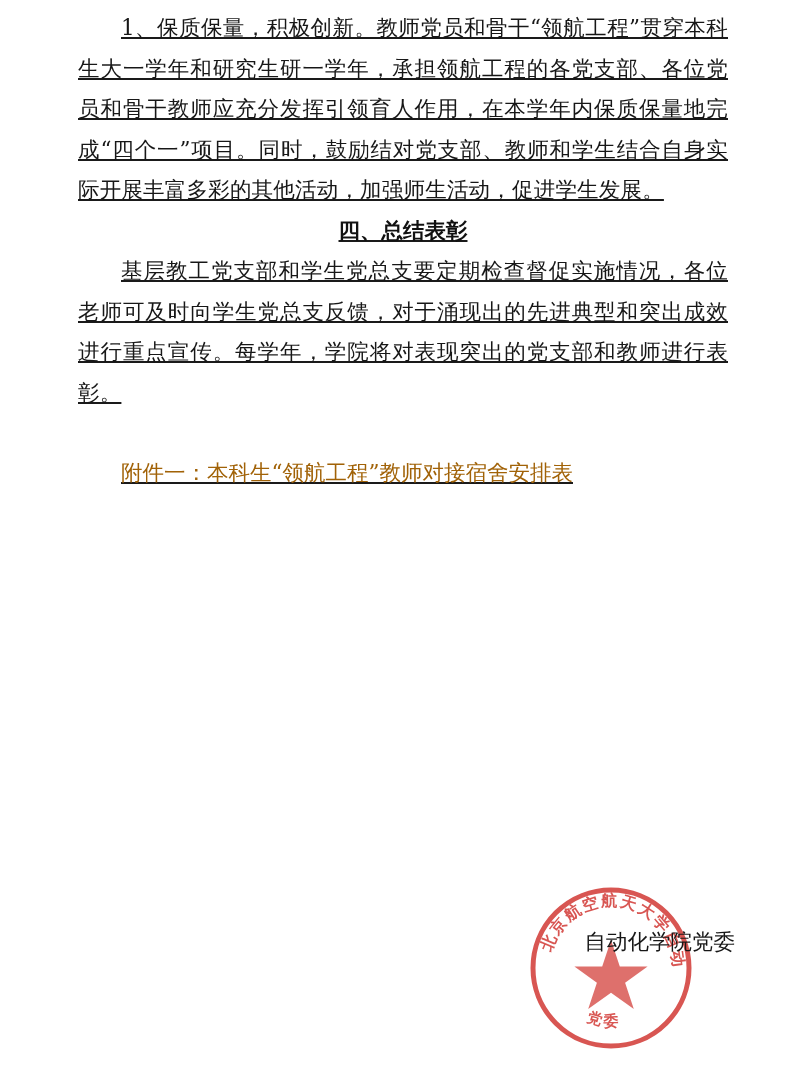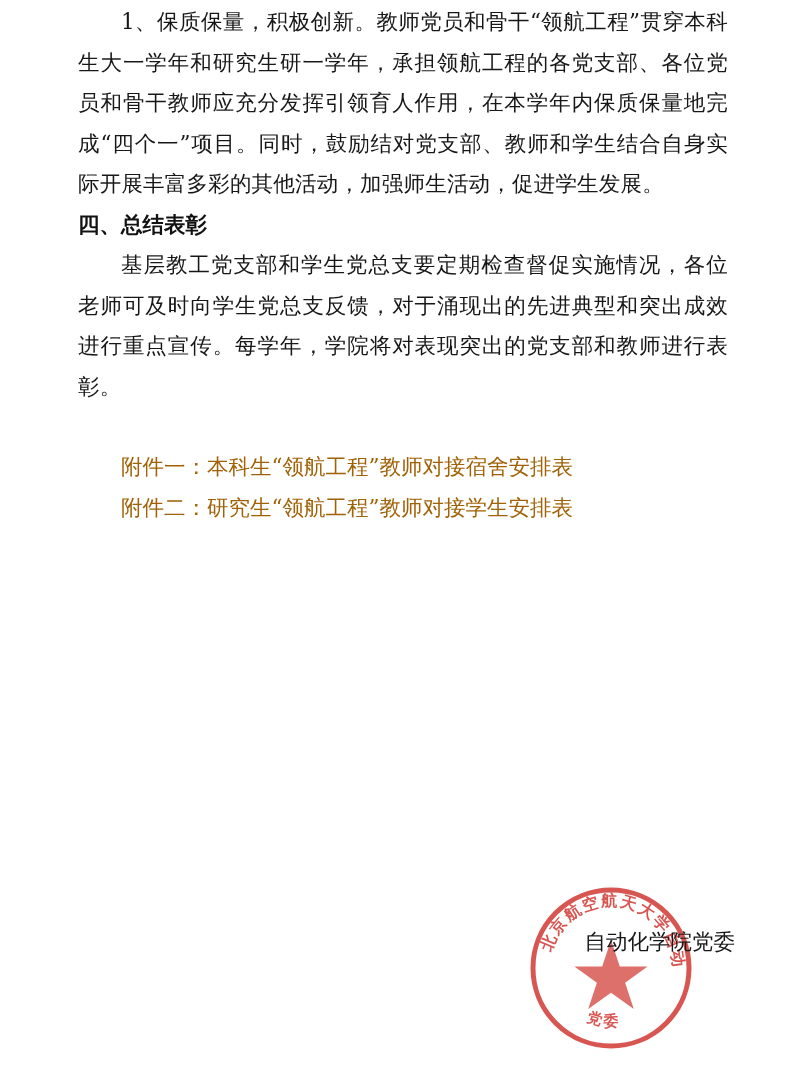--- a/index.html
+++ b/index.html
@@ -19,40 +19,42 @@
     position: absolute;
     left: 0; top: 0;
     width: 799px;
     height: 1072px;
     padding: 0;
     box-sizing: border-box;
   }
   .body-area {
     position: absolute;
     left: 78px;
-    top: 2px;
+    top: 8px;
     width: 650px;
+    text-decoration: underline;
   }
   p.para {
     margin: 0 0 0 0;
     font-size: 21.5px;
     line-height: 40.5px;
     text-align: justify;
     text-justify: inter-ideograph;
     letter-spacing: 0.2px;
     text-indent: 2em;
     color: #171717;
   }
   p.heading {
     margin: 0;
     font-size: 21.5px;
     line-height: 40.5px;
     font-weight: bold;
     text-indent: 0;
     color: #111111;
+    text-align: center;
   }
   p.attach {
     margin: 0;
     font-size: 21.5px;
     line-height: 40.5px;
     text-indent: 2em;
     color: #a16207;
   }
   .spacer-md { height: 40px; }
 
@@ -95,21 +97,20 @@
     <p class="para">1、保质保量，积极创新。教师党员和骨干“领航工程”贯穿本科生大一学年和研究生研一学年，承担领航工程的各党支部、各位党员和骨干教师应充分发挥引领育人作用，在本学年内保质保量地完成“四个一”项目。同时，鼓励结对党支部、教师和学生结合自身实际开展丰富多彩的其他活动，加强师生活动，促进学生发展。</p>
 
 
     <p class="heading">四、总结表彰</p>
 
     <p class="para">基层教工党支部和学生党总支要定期检查督促实施情况，各位老师可及时向学生党总支反馈，对于涌现出的先进典型和突出成效进行重点宣传。每学年，学院将对表现突出的党支部和教师进行表彰。</p>
 
     <div class="spacer-md"></div>
 
     <p class="attach">附件一：本科生“领航工程”教师对接宿舍安排表</p>
-    <p class="attach">附件二：研究生“领航工程”教师对接学生安排表</p>
 
   </div>
 
   <div class="seal">
     <svg width="168" height="168" viewBox="0 0 168 168" xmlns="http://www.w3.org/2000/svg">
       <defs>
         <path id="sealArc" d="M 84,84 m 0,-62 a 62,62 0 1,1 -0.1,0" fill="none"></path>
         <path id="sealArcTop" d="M 22,84 a 62,62 0 0 1 124,0" fill="none"></path>
         <path id="sealArcBottom" d="M 26,84 a 58,58 0 0 0 116,0" fill="none"></path>
       </defs>

